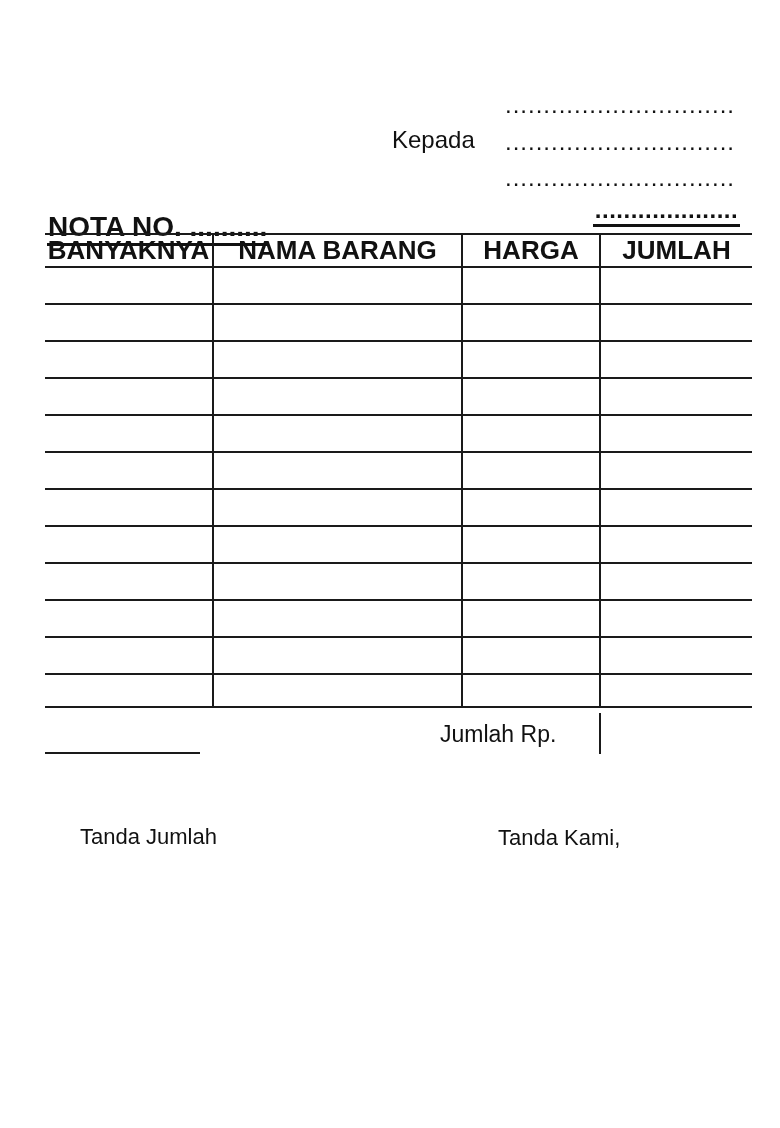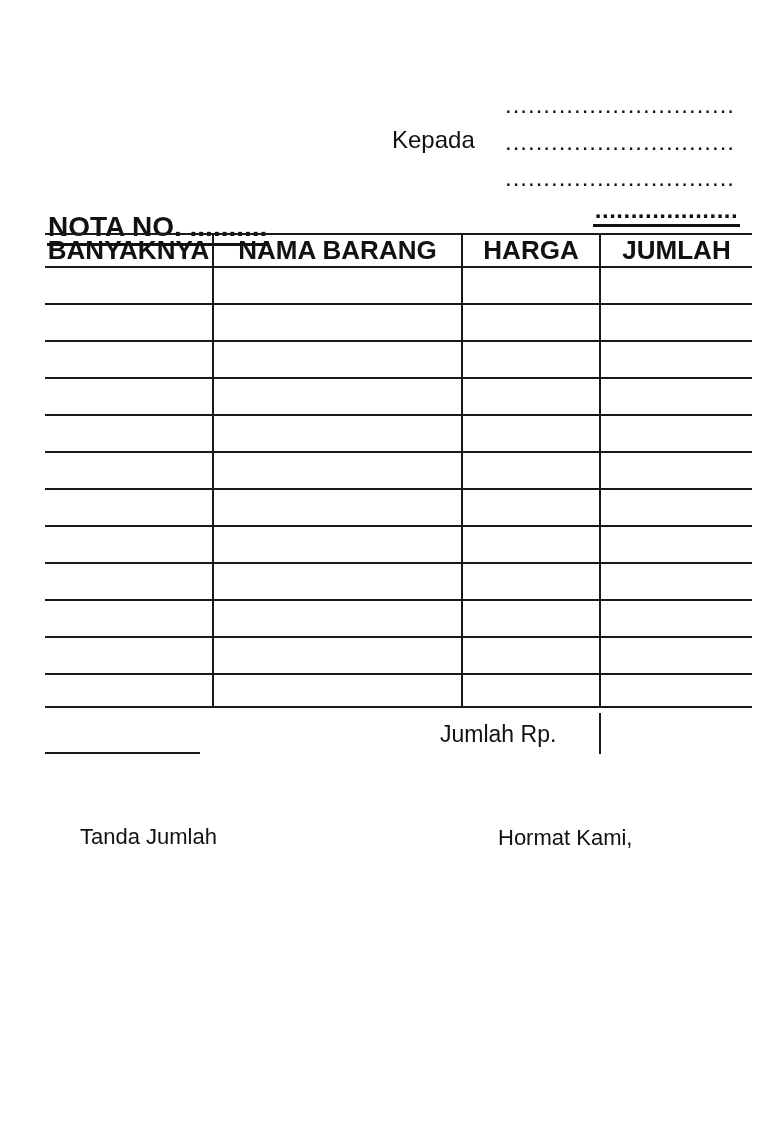--- a/index.html
+++ b/index.html
@@ -256,15 +256,15 @@
       </tr>
       </tbody>
   </table>
 
   <div class="total-label">Jumlah Rp.</div>
   <div class="total-divider"></div>
   <div class="total-value"></div>
   <div class="receipt-sign-line"></div>
 
   <div class="sig-left">Tanda Jumlah</div>
-  <div class="sig-right">Hormat Kami,</div>
+  <div class="sig-right">Tanda Kami,</div>
 
 </div>
 
 </body></html>

